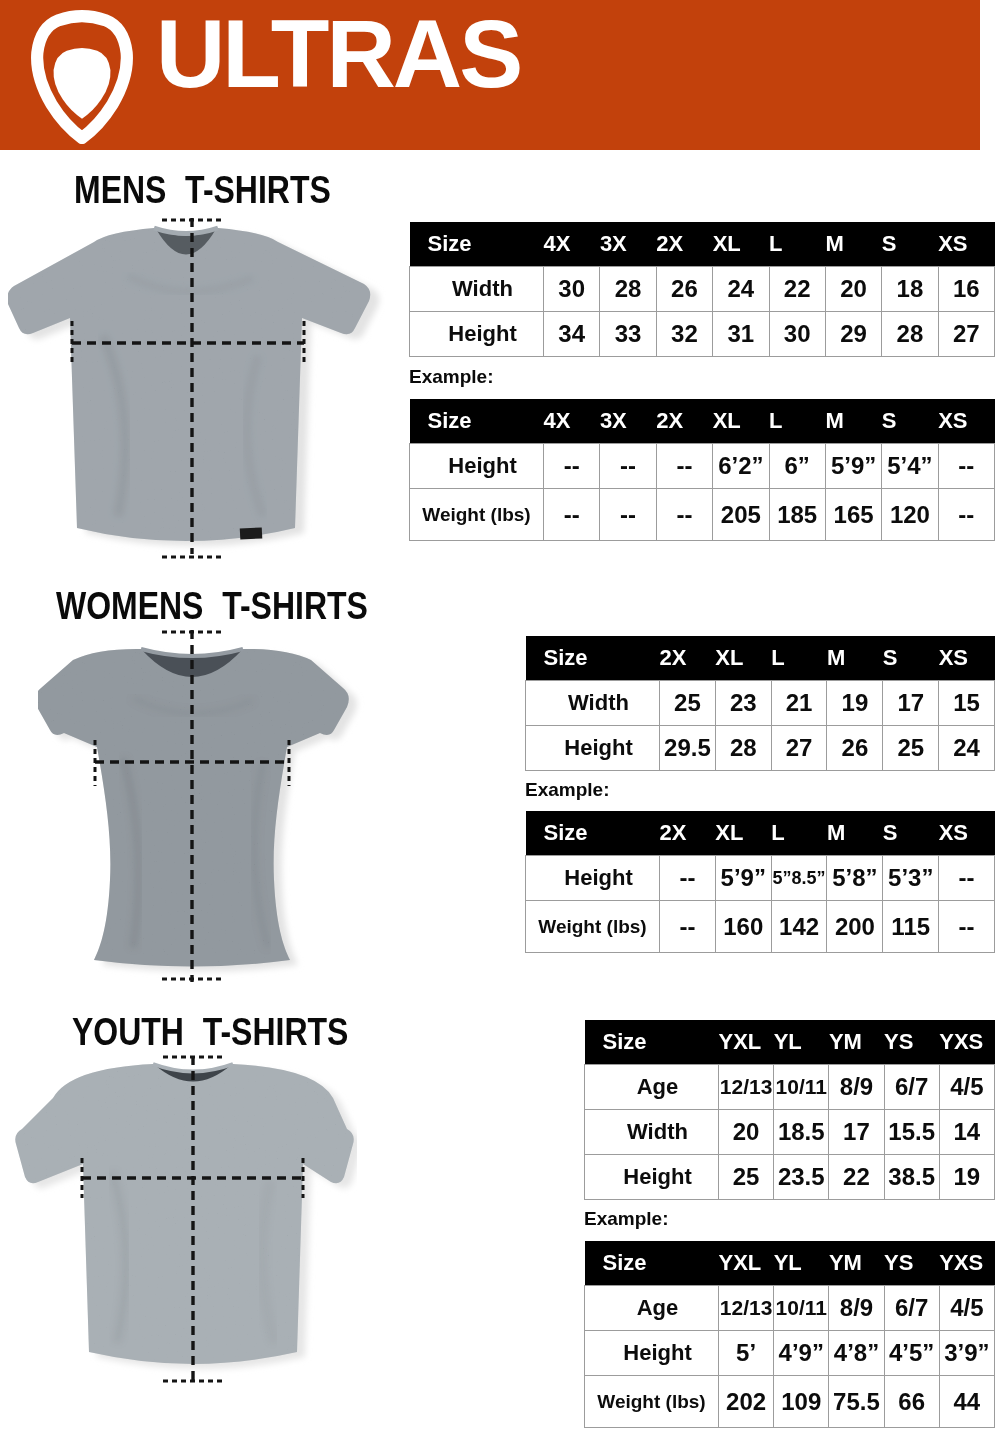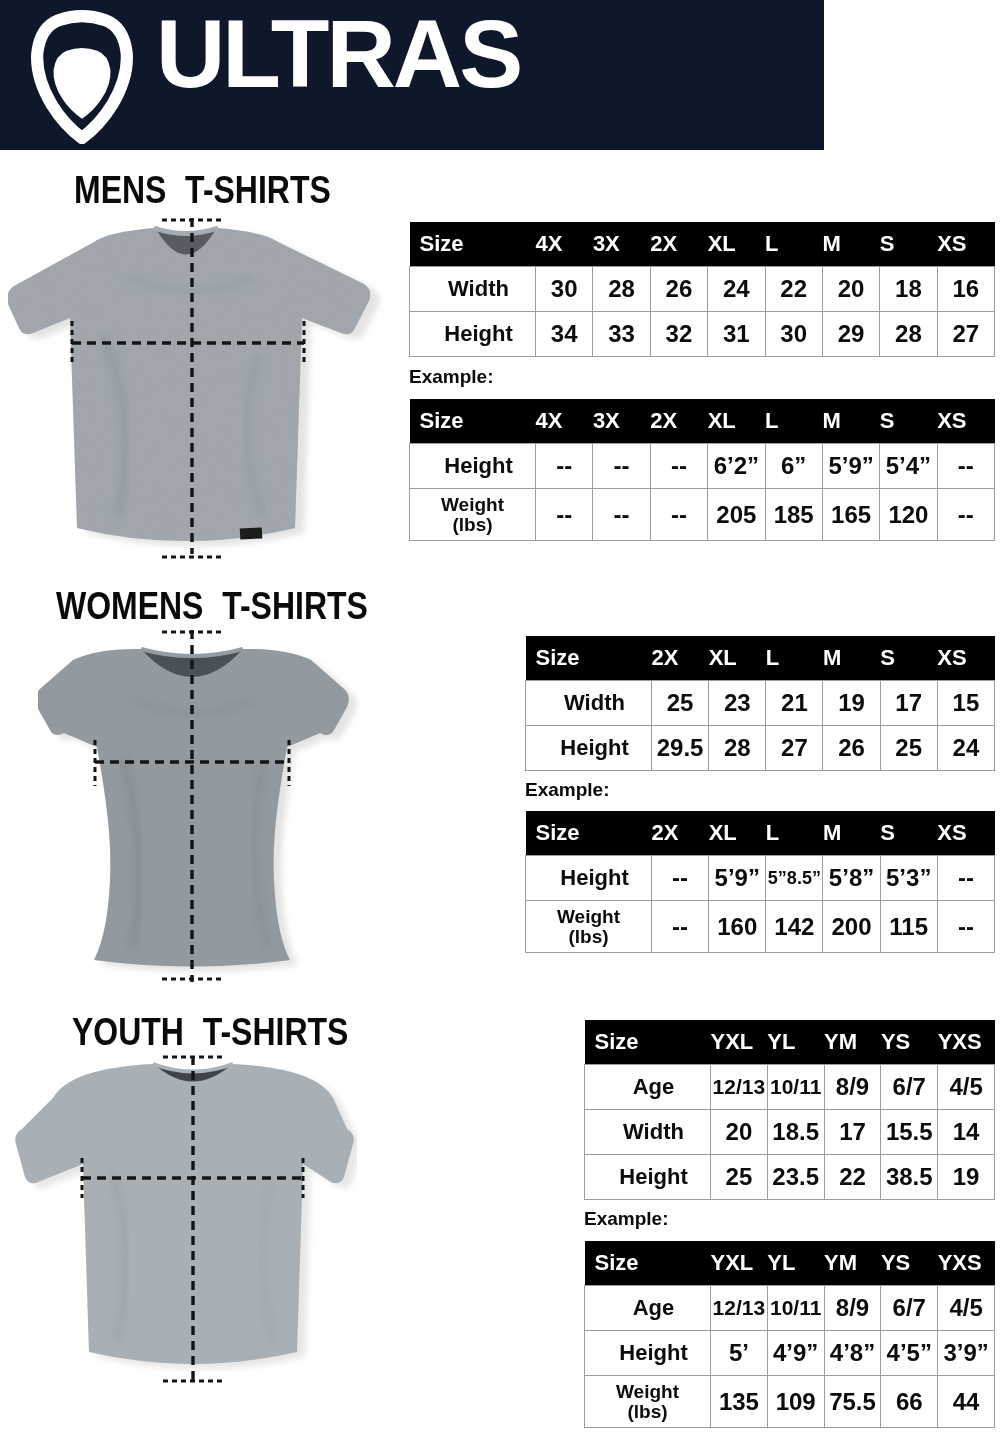--- a/index.html
+++ b/index.html
@@ -1,38 +1,38 @@
 <!DOCTYPE html>
 <html><head>
 <meta charset="utf-8">
 <style>
   html,body{margin:0;padding:0;background:#fff;}
   .page{position:relative;width:1000px;height:1444px;background:#ffffff;
         font-family:"Liberation Sans", sans-serif;overflow:hidden;}
 
   
-  .topbar{position:absolute;left:0;top:0;width:824px;height:150px;background:#0f172a;}
+  .topbar{position:absolute;left:0;top:0;width:980px;height:150px;background:#c2410c;}
   .logo-svg{position:absolute;left:26px;top:8px;width:112px;height:136px;}
   .wordmark{position:absolute;left:156px;top:-2px;color:#fff;font-size:96px;
             font-weight:bold;letter-spacing:-3px;line-height:112px;white-space:nowrap;}
   .site{position:absolute;left:166px;top:100px;color:#fff;font-size:35px;font-weight:400;}
 
   
   .section-title{position:absolute;font-size:39px;font-weight:bold;color:#0a0a0a;
                  transform:scaleX(0.82);transform-origin:left top;word-spacing:12px;
                  white-space:nowrap;line-height:40px;}
   .example-label{position:absolute;font-size:19px;font-weight:bold;color:#0a0a0a;}
 
   
   table.size-table{position:absolute;border-collapse:collapse;table-layout:fixed;
                    background:#fff;}
   .t-mens{width:586px;} .t-womens{width:470px;} .t-youth{width:411px;}
   table.size-table thead th{background:#000;color:#fff;font-size:22px;font-weight:bold;
                    height:44px;text-align:left;border:0;padding:0;}
-  table.size-table th.label-col{text-align:left;padding-left:10px;width:116px;margin-left:39px;}
+  table.size-table th.label-col{text-align:left;padding-left:18px;width:116px;margin-left:39px;}
   table.size-table tbody td{border:1px solid #9c9c9c;font-size:24px;font-weight:bold;
                    text-align:center;height:44px;color:#0c0c0c;padding:0;}
   table.size-table td.row-label{text-align:center;padding-left:12px;font-size:22px;}
   table.size-table tr.weight-row td{height:51px;}
   table.size-table tr.weight-row td.row-label{font-size:19px;line-height:1.05;padding-right:12px;}
   table.size-table td.val-med{font-size:21px;}
   table.size-table td.val-small{font-size:18px;}
 
   
   .tee{position:absolute;}
@@ -360,21 +360,21 @@
         <tr>
           <td class="row-label">Height</td>
           <td>5’</td>
           <td>4’9”</td>
           <td>4’8”</td>
           <td>4’5”</td>
           <td>3’9”</td>
         </tr>
         <tr class="weight-row">
           <td class="row-label">Weight (lbs)</td>
-          <td>135</td>
+          <td>202</td>
           <td>109</td>
           <td>75.5</td>
           <td>66</td>
           <td>44</td>
         </tr>
       </tbody>
     </table>
 
 </div>
 

